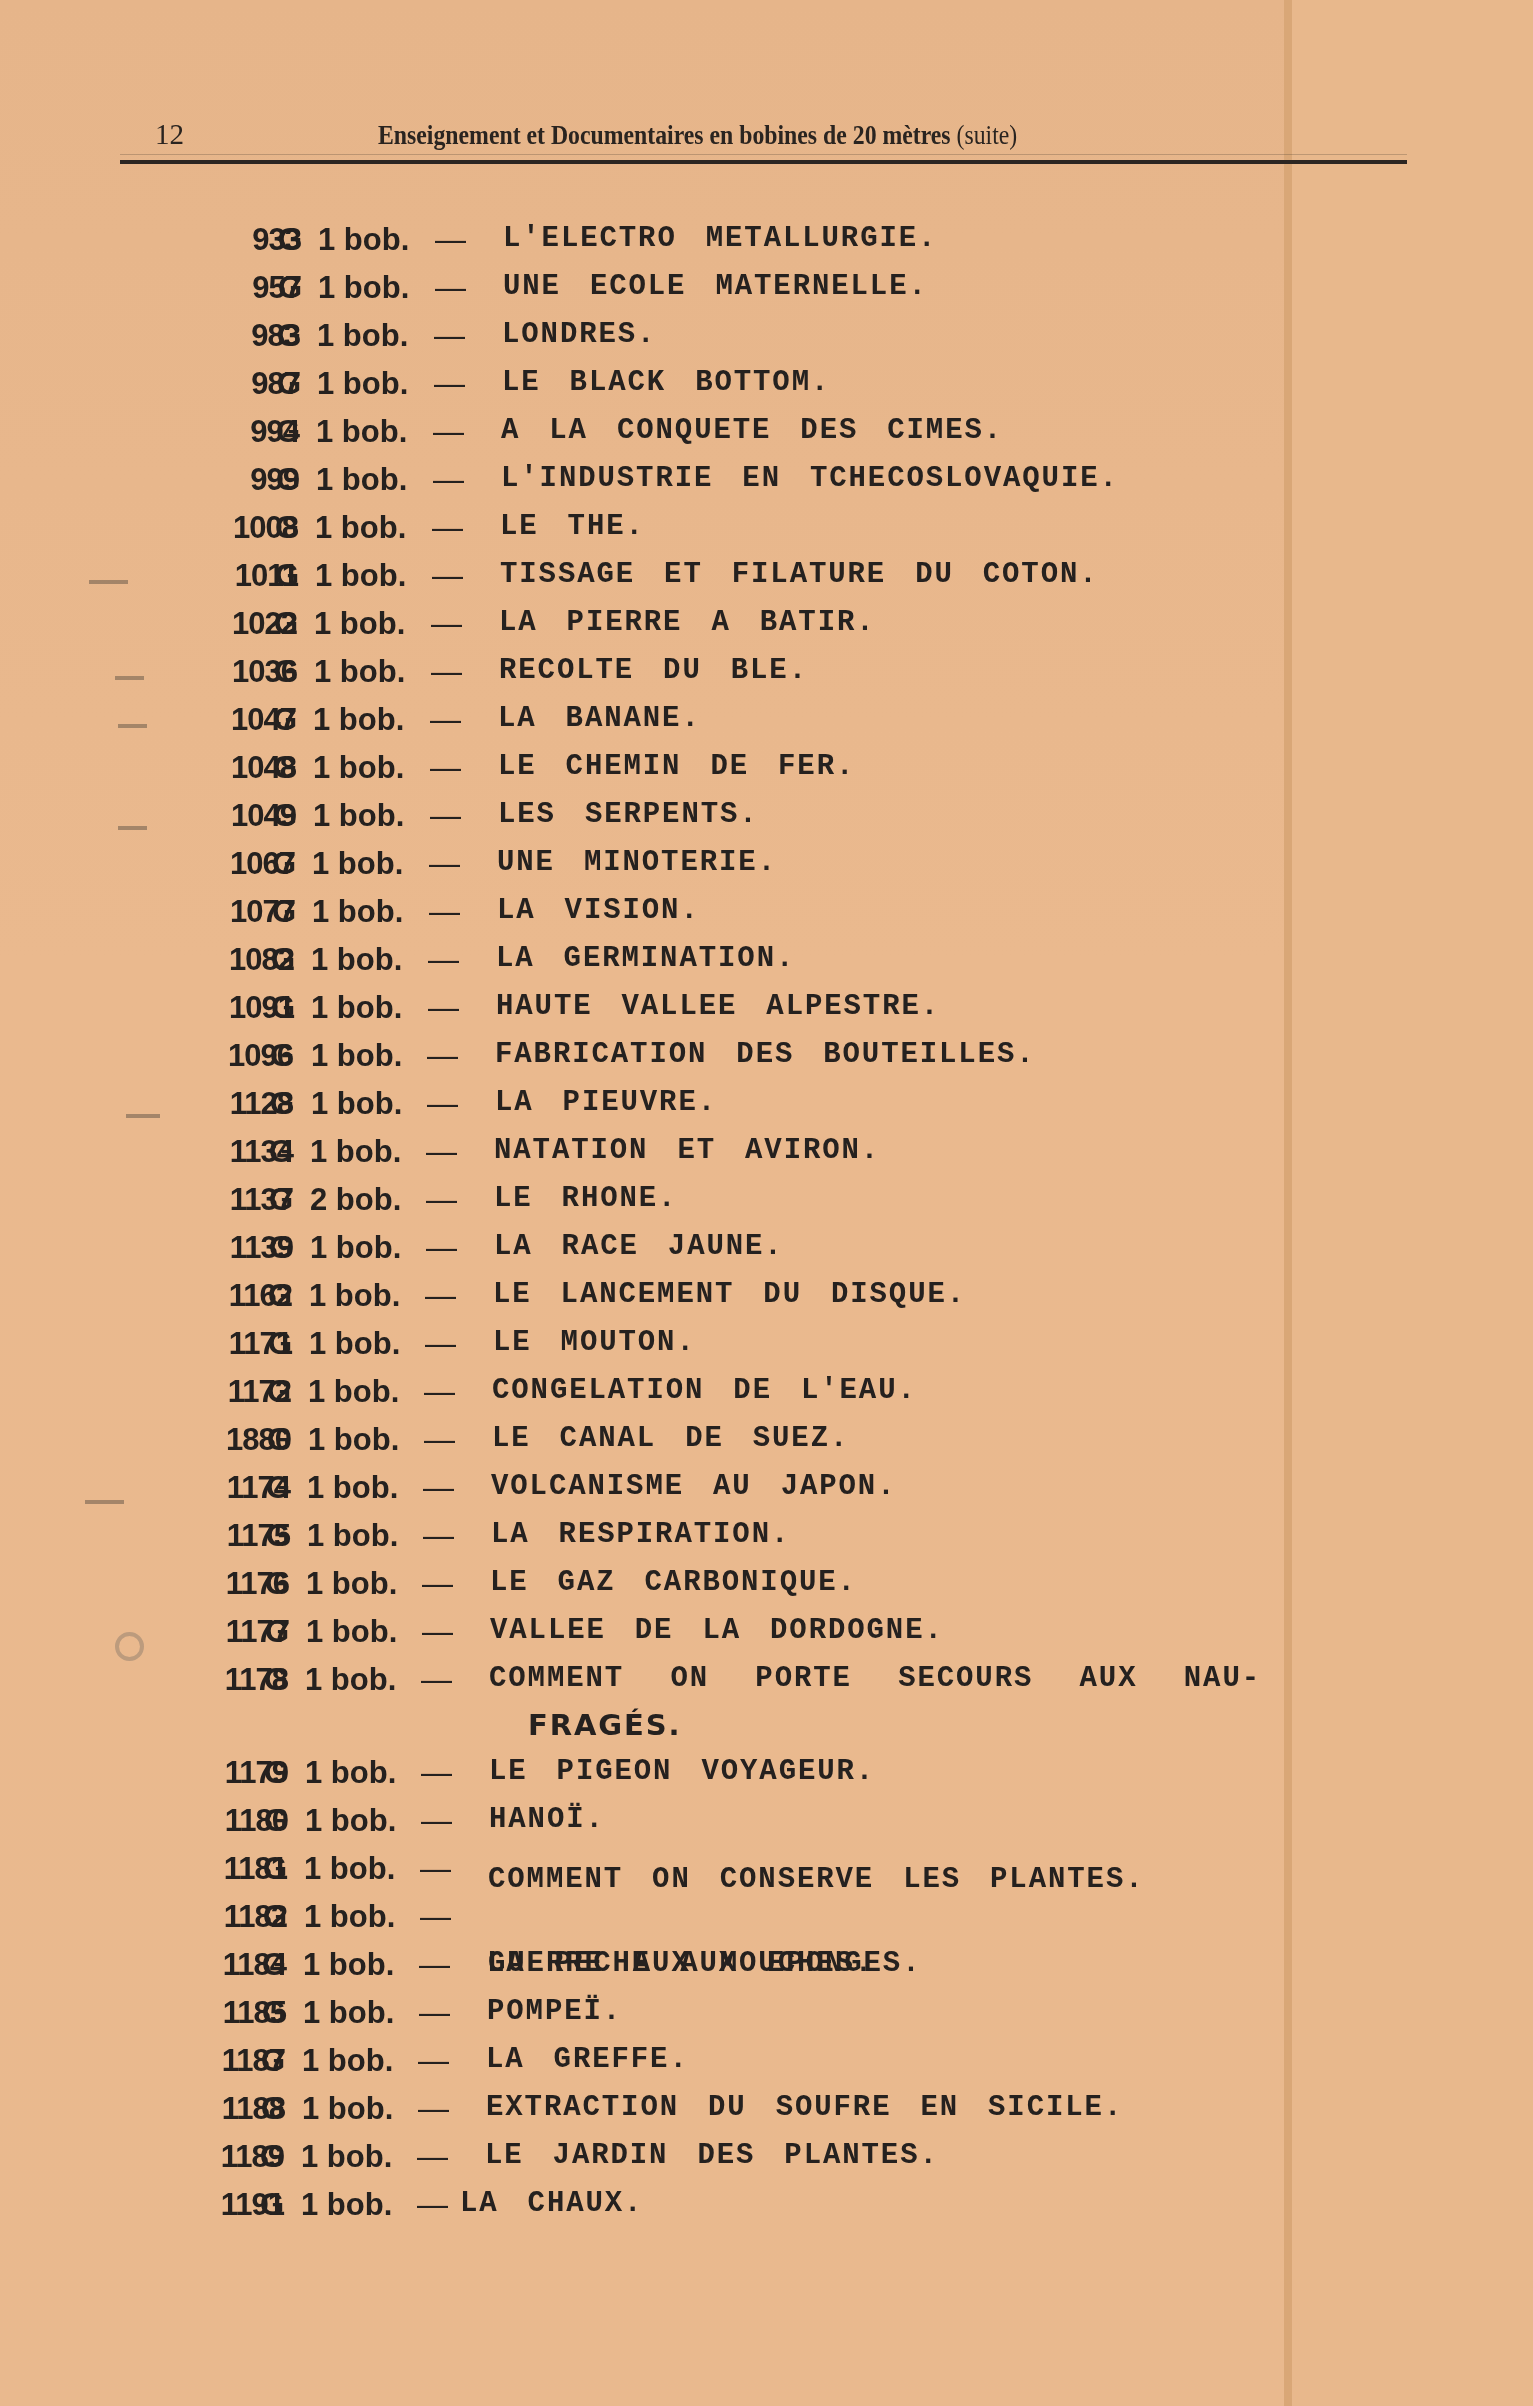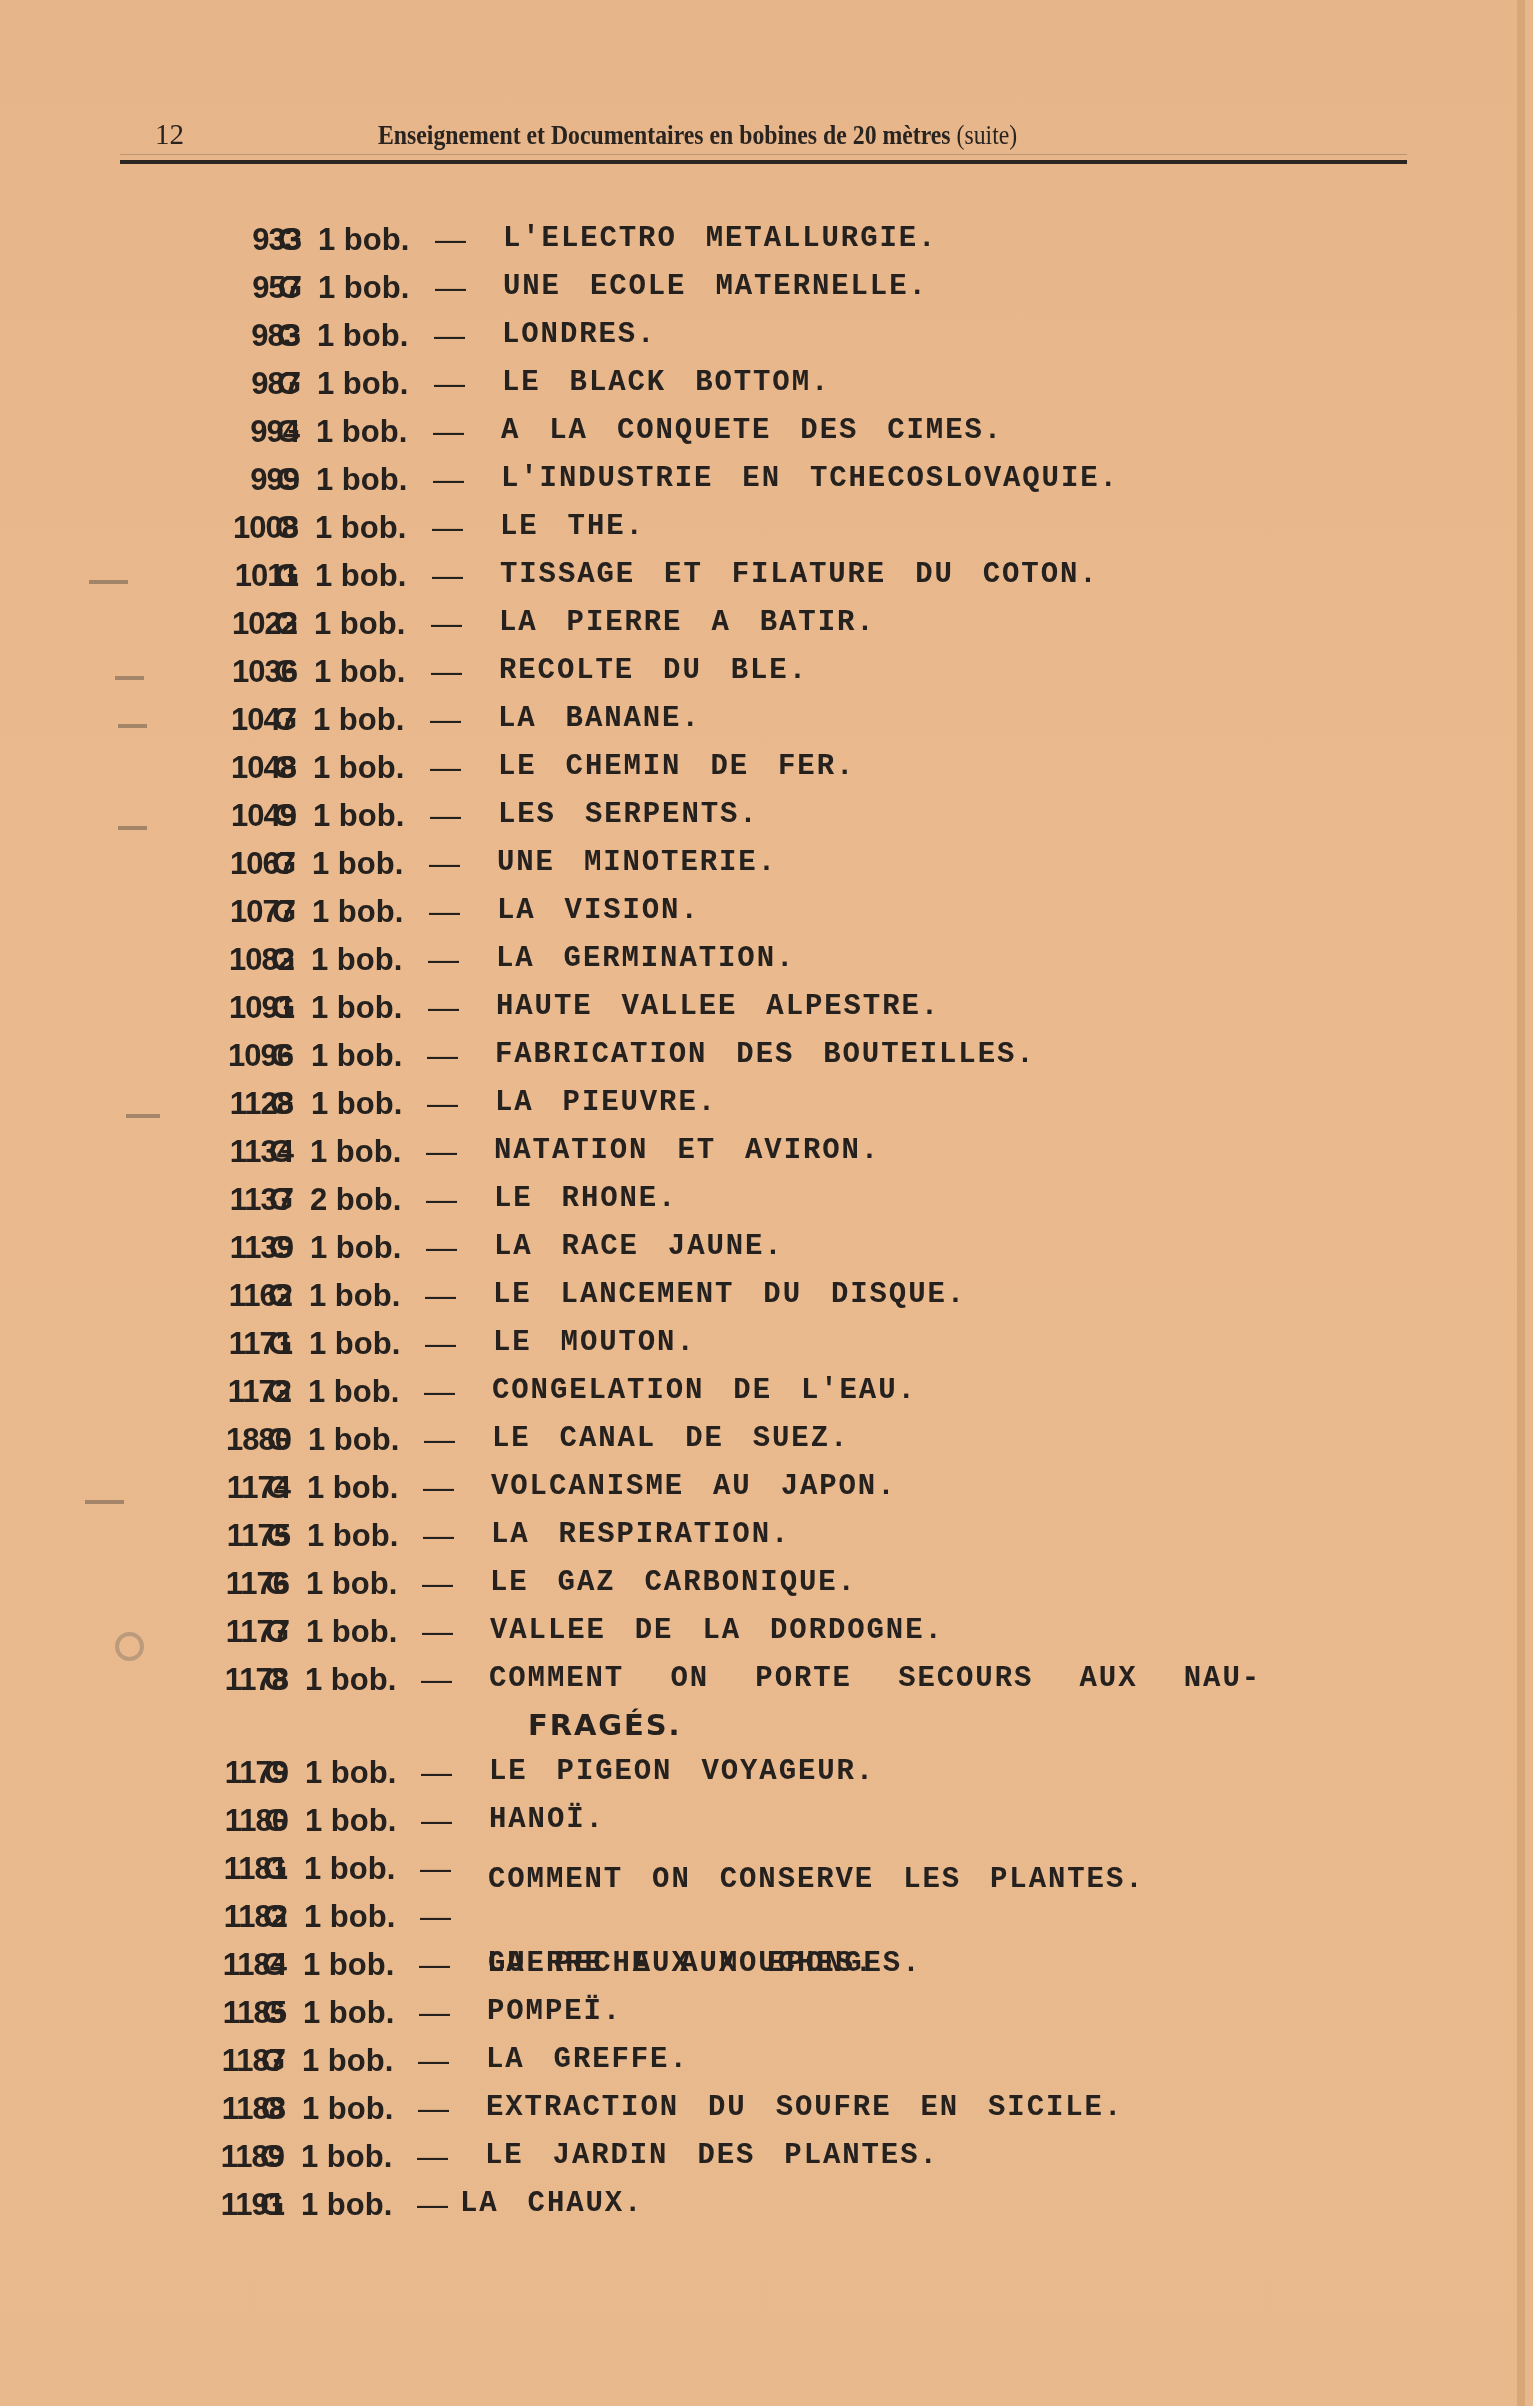--- a/index.html
+++ b/index.html
@@ -3,21 +3,21 @@
   <meta charset="utf-8">
   <style>
     html, body { margin: 0; padding: 0; }
     body {
       width: 1533px; height: 2407px;
       background: #e8b88c;
       position: relative; overflow: hidden;
       font-family: "Liberation Sans", sans-serif;
     }
     .page {
-      position: absolute; left: 0; top: 0; width: 1525px; height: 2407px;
+      position: absolute; left: 0; top: 0; width: 1292px; height: 2407px;
       background: linear-gradient(180deg, #e6b58a 0%, #eab98e 40%, #e9b98e 100%);
     }
     .edge-right {
       position: absolute; right: 0; top: 0; width: 7.8px; height: 2407px;
       background: #d9a777;
     }
     .header {
       position: absolute; left: 155px; top: 112px; width: 1252px; height: 49px;
       font-family: "Liberation Serif", serif; color: #2a2420;
     }

